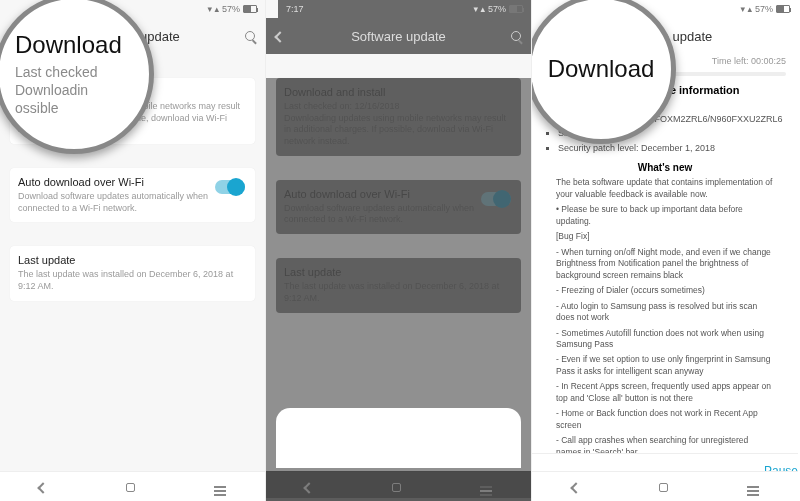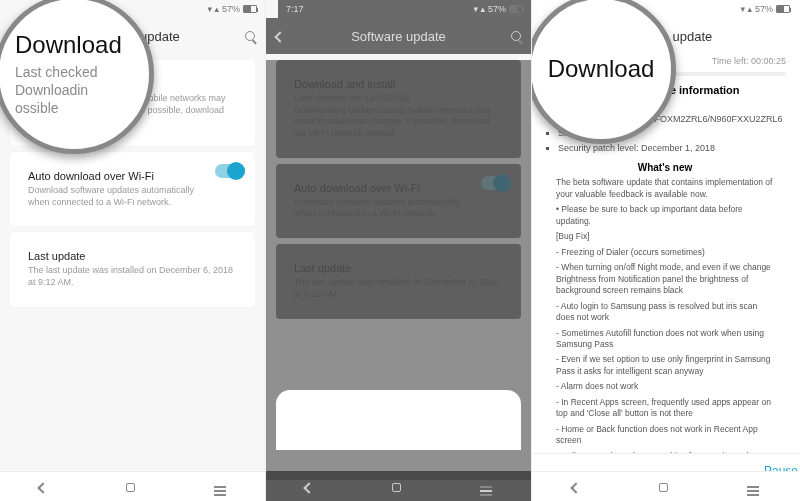--- a/index.html
+++ b/index.html
@@ -7,21 +7,21 @@
   .stage { display: flex; gap: 0; width: 800px; height: 501px; }
   .phone { width: 266px; height: 501px; position: relative; background: #f7f7f7; border-right: 1px solid #eee; overflow: hidden; }
   .phone:last-child { border-right: none; }
   .statusbar { height: 18px; display: flex; justify-content: space-between; align-items: center; padding: 0 8px; font-size: 9px; color: #777; background: #f7f7f7; }
   .statusbar .left { }
   .statusbar .right { display: flex; gap: 3px; align-items: center; }
   .titlebar { display: flex; align-items: center; height: 36px; padding: 0 10px; background: #f7f7f7; }
   .titlebar .title { flex: 1; text-align: center; font-size: 13px; color: #333; }
   .titlebar .back { width: 14px; }
   .titlebar .search { width: 14px; text-align: right; }
-  .section { background: #fff; margin: 6px 10px; border-radius: 4px; padding: 18px; box-shadow: 0 0 1px rgba(0,0,0,.1); }
+  .section { background: #fff; margin: 24px 10px; border-radius: 4px; padding: 8px; box-shadow: 0 0 1px rgba(0,0,0,.1); }
   .section .h { font-size: 11px; color: #222; font-weight: 500; }
   .section .s { font-size: 9px; color: #9a9a9a; margin-top: 3px; line-height: 1.3; }
   .toggle { position: absolute; right: 10px; top: 12px; width: 30px; height: 14px; background: #8fd2e6; border-radius: 7px; }
   .toggle::after { content: ""; position: absolute; right: 0; top: -2px; width: 18px; height: 18px; background: #1aa5d0; border-radius: 50%; }
   .navbar { position: absolute; bottom: 0; left: 0; right: 0; height: 30px; background: #fff; display: flex; justify-content: space-around; align-items: center; border-top: 1px solid #eee; }
   .navbar span { color: #888; font-size: 14px; }
 
   .dimmed { position: absolute; inset: 0; background: rgba(60,60,60,.55); z-index: 5; }
   .dim-statusbar { background: #6a6a6a; color: #ddd; margin-left: 12px; }
   .cardbottom { position: absolute; bottom: 30px; left: 10px; right: 10px; height: 60px; background: #fff; border-radius: 14px 14px 0 0; z-index: 6; }
@@ -182,26 +182,25 @@
       <li><span>Size:</span> <span>553.88 MB</span></li>
       <li><span>Security patch level:</span> <span>December 1, 2018</span></li>
     </ul>
 
     <div class="whatsnew-h">What's new</div>
     <div class="whatsnew">
       <p>The beta software update that contains implementation of your valuable feedback is available now.</p>
       <p>• Please be sure to back up important data before updating.</p>
       <p>[Bug Fix]</p>
       <div id="bugfix-list">
+          <p>- When turning on/off Night mode, and even if we change Brightness from Notification panel the brightness of background screen remains black</p>
           <p>- Freezing of Dialer (occurs sometimes)</p>
-          <p>- When turning on/off Night mode, and even if we change Brightness from Notification panel the brightness of background screen remains black</p>
           <p>- Auto login to Samsung pass is resolved but iris scan does not work</p>
           <p>- Sometimes Autofill function does not work when using Samsung Pass</p>
           <p>- Even if we set option to use only fingerprint in Samsung Pass it asks for intelligent scan anyway</p>
-          <p>- Alarm does not work</p>
           <p>- In Recent Apps screen, frequently used apps appear on top and 'Close all' button is not there</p>
           <p>- Home or Back function does not work in Recent App screen</p>
           <p>- Call app crashes when searching for unregistered names in 'Search' bar</p>
         </div>
     </div>
 
     <div class="pausebar">Pause</div>
 
     <div class="navbar">
       <span><span class="chev"></span></span>

